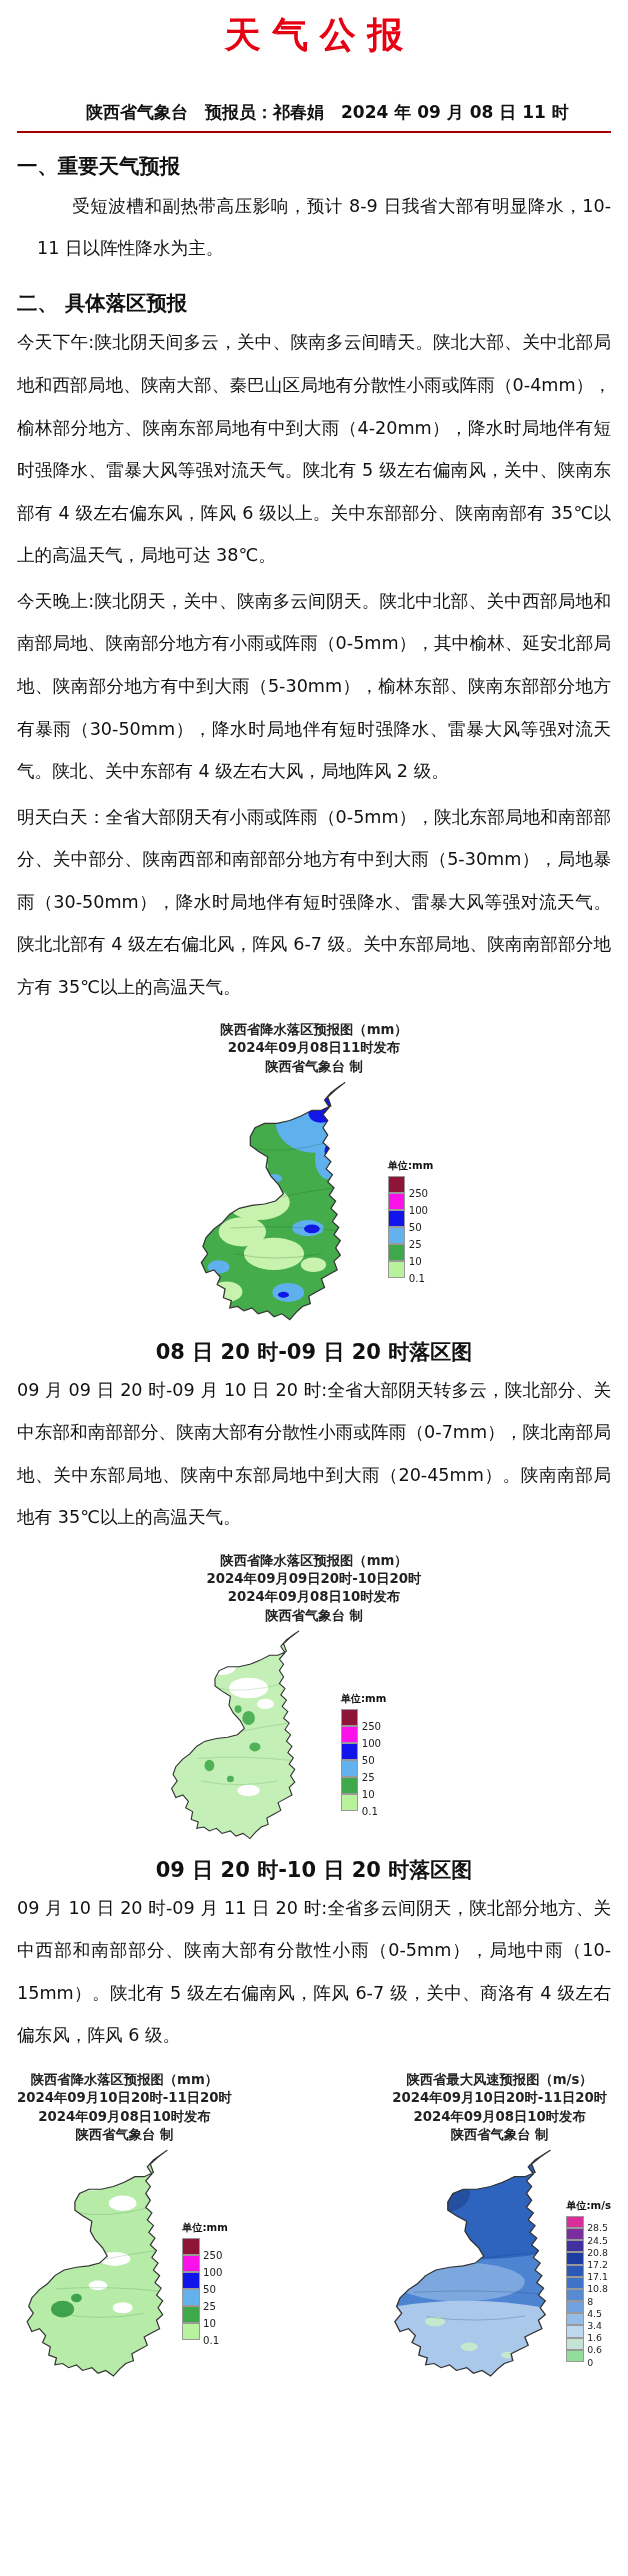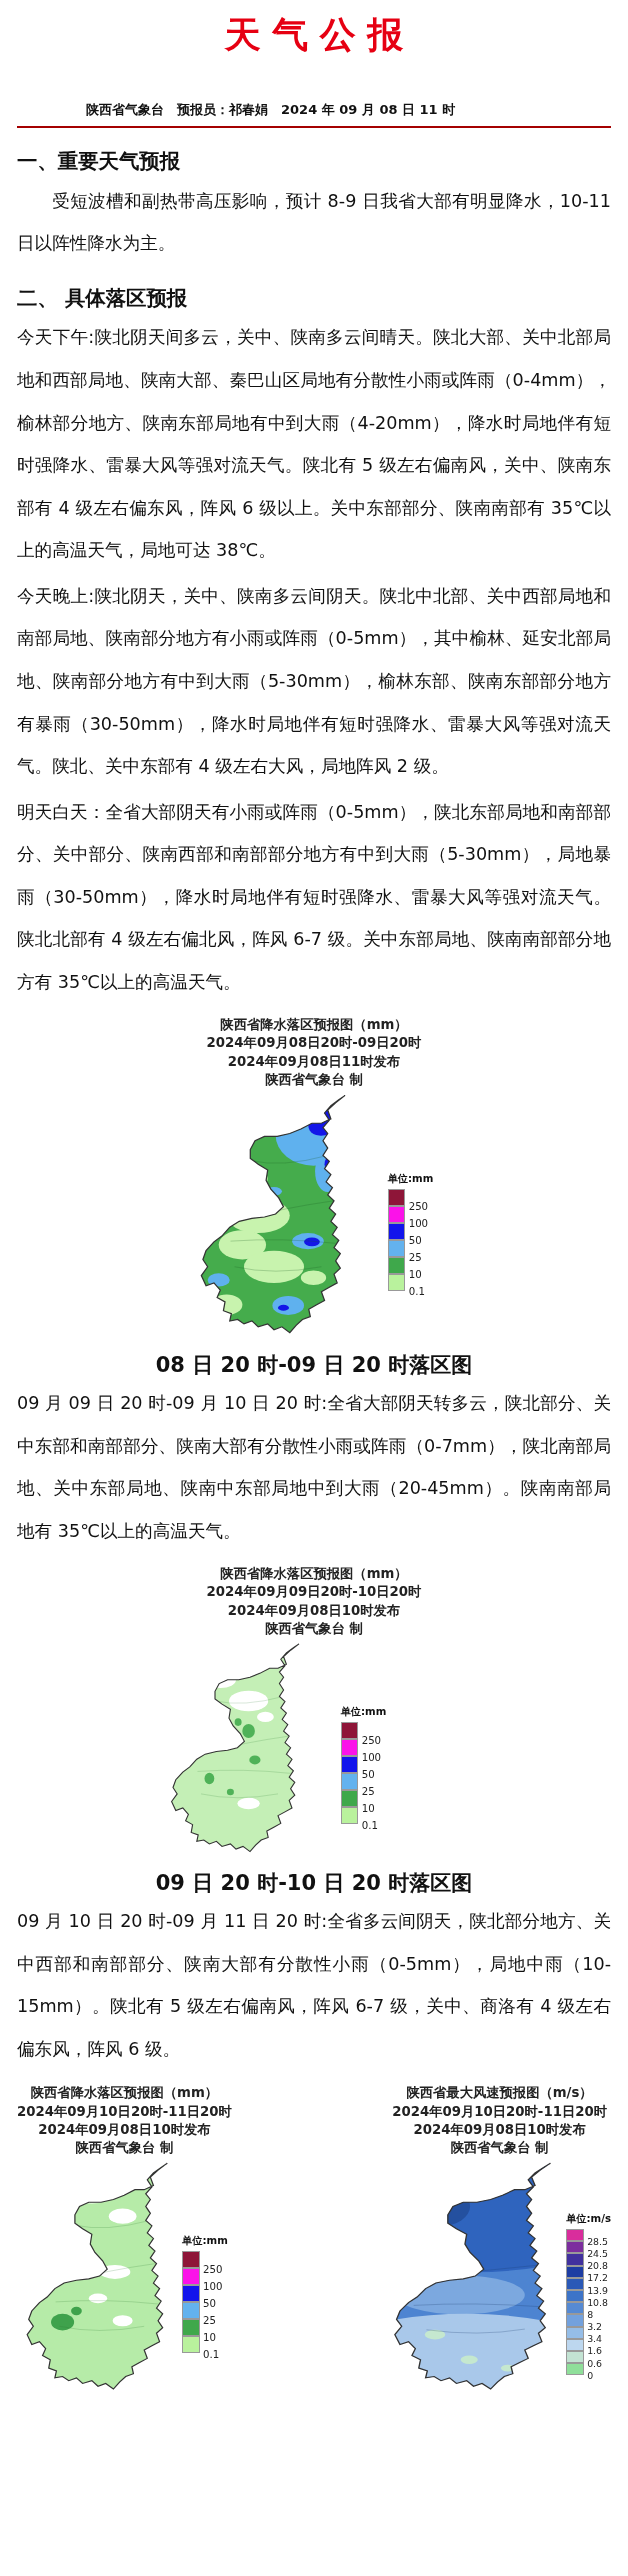--- a/index.html
+++ b/index.html
@@ -1,26 +1,26 @@
 <!DOCTYPE html>
 <html style="font-size:12.5px"><head>
 <meta charset="utf-8">
 <style>
   html,body{margin:0;padding:0;background:#ffffff;}
   body{width:628px;font-family:"DejaVu Sans",sans-serif;color:#111;}
   .page{padding:3.1px 17px 20.4px 17px;}
 
   .doc-title{color:#e60012;font-size:36px;font-weight:bold;text-align:center;
              letter-spacing:.32em;margin:7.8px 0 0 0;padding-left:.32em;}
-  .byline{margin-top:41px;padding:0 0 7px 69px;font-size:13px;font-weight:bold;
+  .byline{margin-top:41px;padding:0 0 7px 69px;font-size:17px;font-weight:bold;
           border-bottom:2.4px solid #a40000;}
 
   .h2{font-size:20.4px;font-weight:bold;margin:19px 0 4.7px 0;}
   .para{font-size:17.6px;line-height:2.42;text-align:justify;margin:3.1px 0;font-weight:500;}
-  .para.indent{text-indent:2em;}
+  .para.indent{text-indent:2em;margin-left:20px;}
   .plabel{font-weight:normal;}
 
   figure{margin:12.5px 0 0 0;text-align:center;}
   .map-header{font-size:13.3px;line-height:1.38;font-weight:bold;color:#222;}
   .map-row{display:flex;justify-content:center;align-items:center;gap:35px;margin-top:1.6px;}
   .shift-left{transform:translateX(-38px);}
   .cap{font-size:21px;font-weight:bold;margin-top:11px;}
 
   .legend{display:inline-block;text-align:left;margin-top:32px;}
   .ltitle{font-size:10.2px;font-weight:bold;margin-bottom:3.1px;}
@@ -64,21 +64,20 @@
 
   <p class="para"><span class="plabel">今天下午:</span><span>陕北阴天间多云，关中、陕南多云间晴天。陕北大部、关中北部局地和西部局地、陕南大部、秦巴山区局地有分散性小雨或阵雨（0-4mm），榆林部分地方、陕南东部局地有中到大雨（4-20mm），降水时局地伴有短时强降水、雷暴大风等强对流天气。陕北有 5 级左右偏南风，关中、陕南东部有 4 级左右偏东风，阵风 6 级以上。关中东部部分、陕南南部有 35℃以上的高温天气，局地可达 38℃。</span></p>
 
   <p class="para"><span class="plabel">今天晚上:</span><span>陕北阴天，关中、陕南多云间阴天。陕北中北部、关中西部局地和南部局地、陕南部分地方有小雨或阵雨（0-5mm），其中榆林、延安北部局地、陕南部分地方有中到大雨（5-30mm），榆林东部、陕南东部部分地方有暴雨（30-50mm），降水时局地伴有短时强降水、雷暴大风等强对流天气。陕北、关中东部有 4 级左右大风，局地阵风 2 级。</span></p>
 
   <p class="para"><span class="plabel">明天白天：</span><span>全省大部阴天有小雨或阵雨（0-5mm），陕北东部局地和南部部分、关中部分、陕南西部和南部部分地方有中到大雨（5-30mm），局地暴雨（30-50mm），降水时局地伴有短时强降水、雷暴大风等强对流天气。陕北北部有 4 级左右偏北风，阵风 6-7 级。关中东部局地、陕南南部部分地方有 35℃以上的高温天气。</span></p>
 
   <figure>
     <div class="map-header">
       <div>陕西省降水落区预报图（mm）</div>
-      <div>2024年09月08日20时-09日20时</div>
       <div>2024年09月08日11时发布</div>
       <div>陕西省气象台 制</div>
     </div>
     <div class="map-row">
       <svg class="map" width="158" height="249" viewBox="0 0 200 340" preserveAspectRatio="none">
         <use href="#sx" fill="#45ac4c"></use>
         <g clip-path="url(#sxclip)">
           <ellipse cx="150" cy="60" rx="48" ry="42" fill="#5fb1ee"></ellipse>
           <ellipse cx="168" cy="110" rx="16" ry="28" fill="#5fb1ee"></ellipse>
           <ellipse cx="166" cy="42" rx="24" ry="17" fill="#1316e8" transform="rotate(-30 166 42)"></ellipse>
@@ -289,33 +288,33 @@
             <div class="lcell h13">
                 <span class="sw" style="background: rgb(65, 49, 158);"></span>
                 <span class="lab">20.8</span>
               </div>
             <div class="lcell h13">
                 <span class="sw" style="background: rgb(29, 61, 163);"></span>
                 <span class="lab">17.2</span>
               </div>
             <div class="lcell h13">
                 <span class="sw" style="background: rgb(43, 89, 183);"></span>
-                <span class="lab">13.9</span>
+                <span class="lab">17.1</span>
               </div>
             <div class="lcell h13">
                 <span class="sw" style="background: rgb(61, 116, 200);"></span>
                 <span class="lab">10.8</span>
               </div>
             <div class="lcell h13">
                 <span class="sw" style="background: rgb(86, 138, 211);"></span>
                 <span class="lab">8</span>
               </div>
             <div class="lcell h13">
                 <span class="sw" style="background: rgb(115, 161, 221);"></span>
-                <span class="lab">3.2</span>
+                <span class="lab">4.5</span>
               </div>
             <div class="lcell h13">
                 <span class="sw" style="background: rgb(149, 189, 231);"></span>
                 <span class="lab">3.4</span>
               </div>
             <div class="lcell h13">
                 <span class="sw" style="background: rgb(189, 215, 239);"></span>
                 <span class="lab">1.6</span>
               </div>
             <div class="lcell h13">

